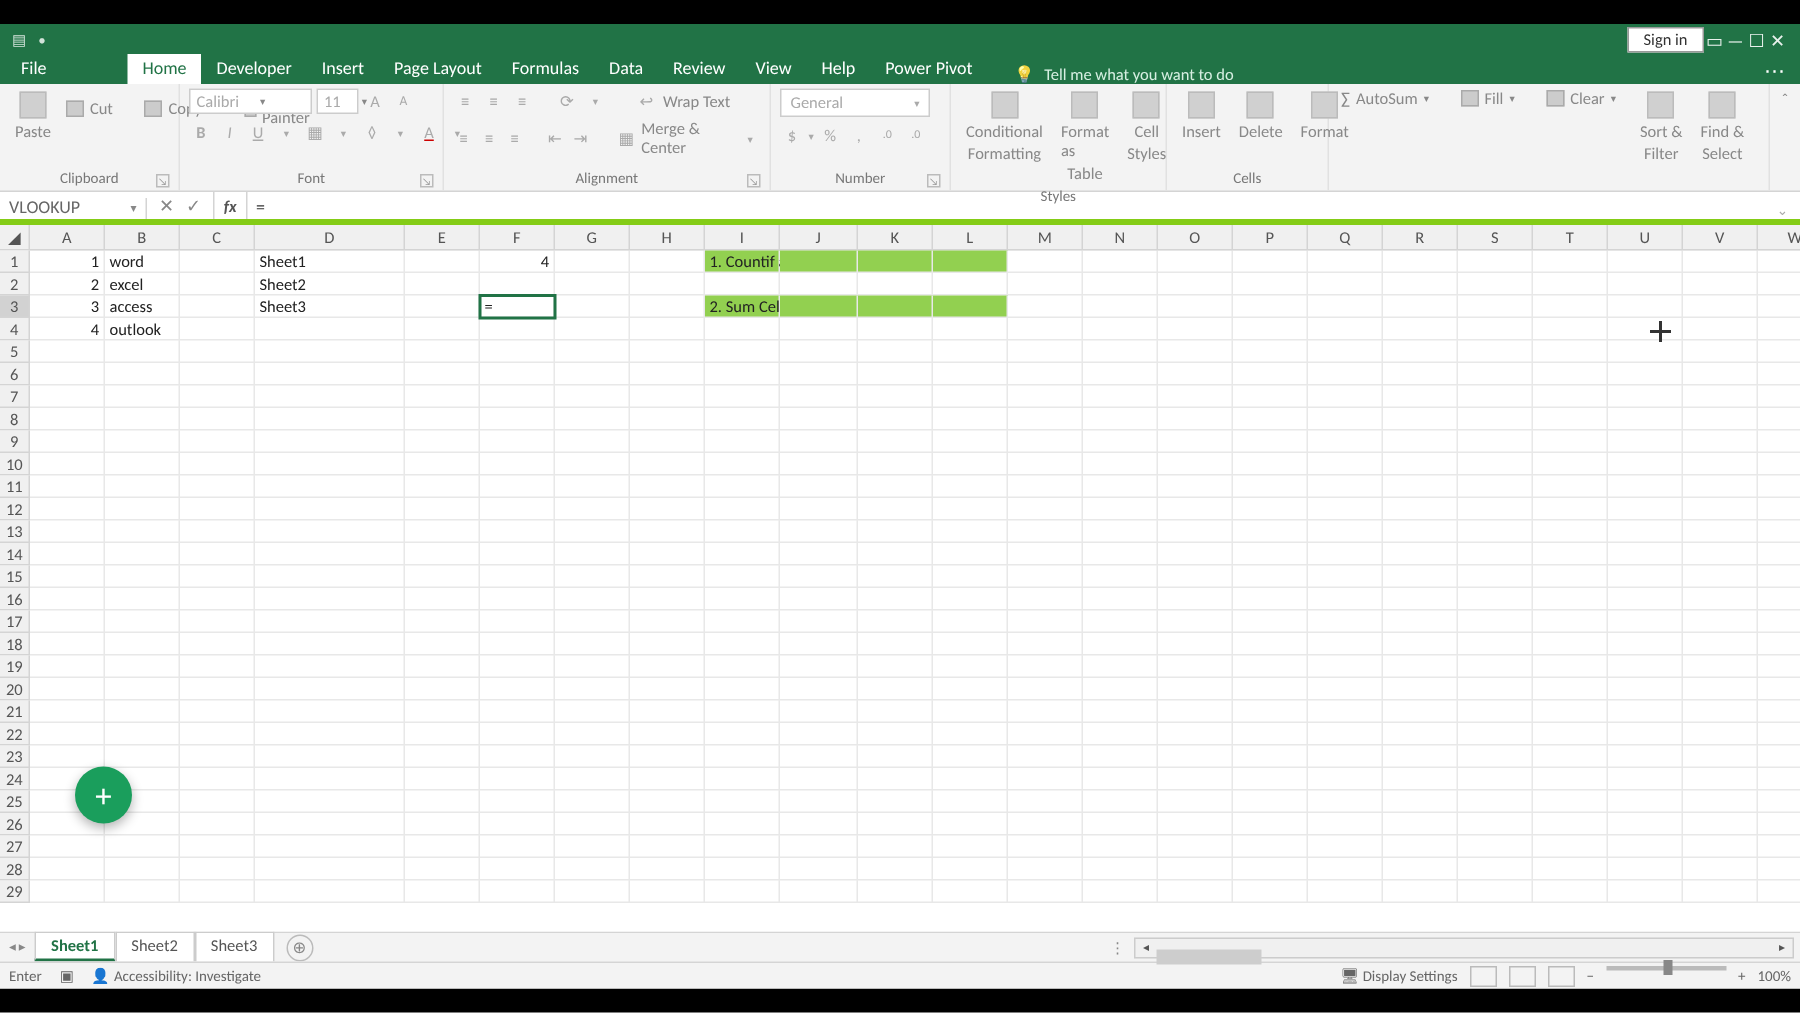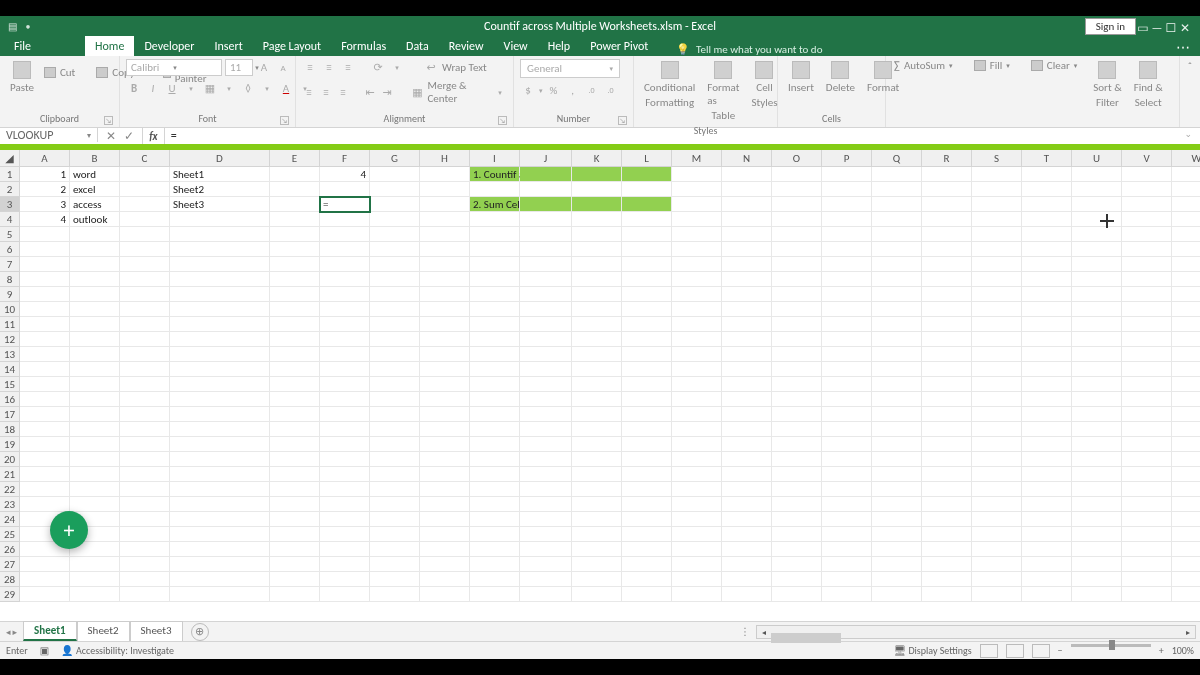--- a/index.html
+++ b/index.html
@@ -36,21 +36,21 @@
 .smrow div { display:flex; align-items:center; gap:4px; cursor:pointer; padding:0 2px;}
 .miniic { width:12px; height:11px; display:inline-block; background:#ccc; border:1px solid #aaa; }
 .fontbox, .sizebox { border:1px solid #ccc; background:#fff; color:#aaa; padding:1px 4px; font-size:11px; display:inline-flex; align-items:center; gap:14px;}
 .fontbox::after, .sizebox::after { content:"▾"; font-size:7px; color:#888;}
 .frow { display:flex; gap:3px; align-items:center; }
 .fbtn { width:16px; height:16px; display:flex; align-items:center; justify-content:center; color:#aaa; font-size:11px; cursor:pointer;}
 .selbox { border:1px solid #ccc; background:#fff; color:#aaa; padding:2px 6px; font-size:11px; width:100px; display:flex; justify-content:space-between; align-items:center;}
 .selbox::after { content:"▾"; font-size:7px;}
 
 
-.fbar { display:flex; align-items:flex-start; border-bottom:6px solid #84cc16; height:22px; font-size:12px; }
+.fbar { display:flex; align-items:flex-end; border-bottom:4px solid #84cc16; height:22px; font-size:12px; }
 .namebox { width:98px; border-right:1px solid #d4d4d4; padding:0 6px; display:flex; align-items:center; justify-content:space-between; color:#666;}
 .namebox::after { content:"▾"; font-size:8px; color:#888;}
 .fbtns { display:flex; align-items:center; gap:8px; padding:0 8px; border-right:1px solid #d4d4d4; color:#888; height:100%;}
 .fbtns span { cursor:pointer; font-size:12px;}
 .fx { font-style:italic; font-weight:bold; font-size:11px; padding:0 6px; border-right:1px solid #d4d4d4; color:#555; height:100%; display:flex; align-items:center;}
 .formula { flex:1; padding:0 6px; color:#333; font-size:12px;}
 
 
 .gridwrap { flex:1; position:relative; overflow:hidden; background:#fff;}
 .grid { display:grid; position:absolute; top:0; left:0;}
@@ -92,21 +92,20 @@
 </head>
 <body>
 
 <div class="app">
 
   <div class="titlebar">
     <div class="qa">
       <span>▤</span>
       <span>•</span>
     </div>
-    <div class="title">Countif across Multiple Worksheets.xlsm  -  Excel</div>
     <div class="right">
       <span class="signin">Sign in</span>
       <span class="wicon">▭</span>
       <span class="wicon">—</span>
       <span class="wicon">☐</span>
       <span class="wicon">✕</span>
     </div>
   </div>
 
   <div class="menubar">
@@ -148,21 +147,21 @@
               <span>Format Painter</span>
             </div>
         </div>
       </div>
       <div class="label"><span>Clipboard</span><span class="dlg">↘</span></div>
     </div>
 
     <div class="group" style="width:176px">
       <div class="body" style="flex-direction:column; gap:4px;">
         <div class="frow">
-          <span class="fontbox" style="width:96px">Calibri</span>
+          <span class="fontbox" style="width:82px">Calibri</span>
           <span class="sizebox" style="width:28px">11</span>
           <span class="fbtn">A</span>
           <span class="fbtn" style="font-size:9px">A</span>
         </div>
         <div class="frow">
           <span class="fbtn">
               <b>B</b>
             </span>
           <span class="fbtn">
               <i>I</i>

